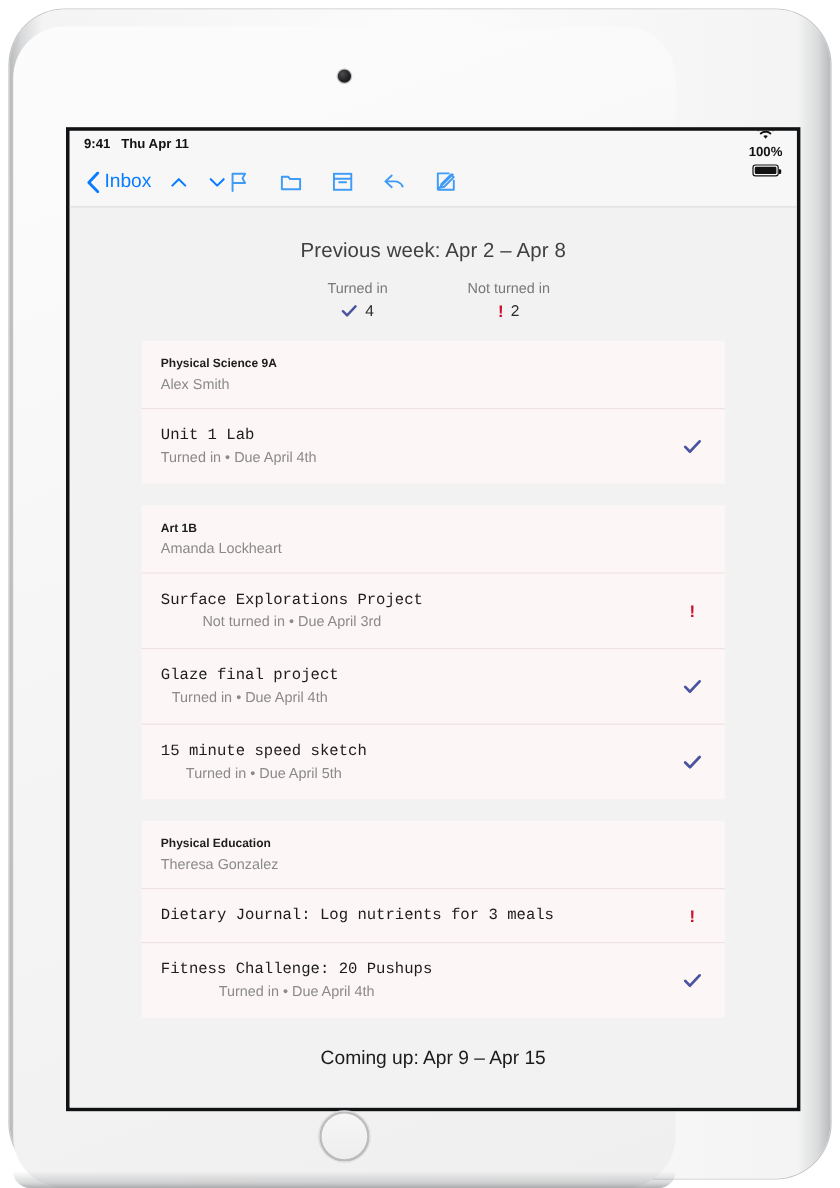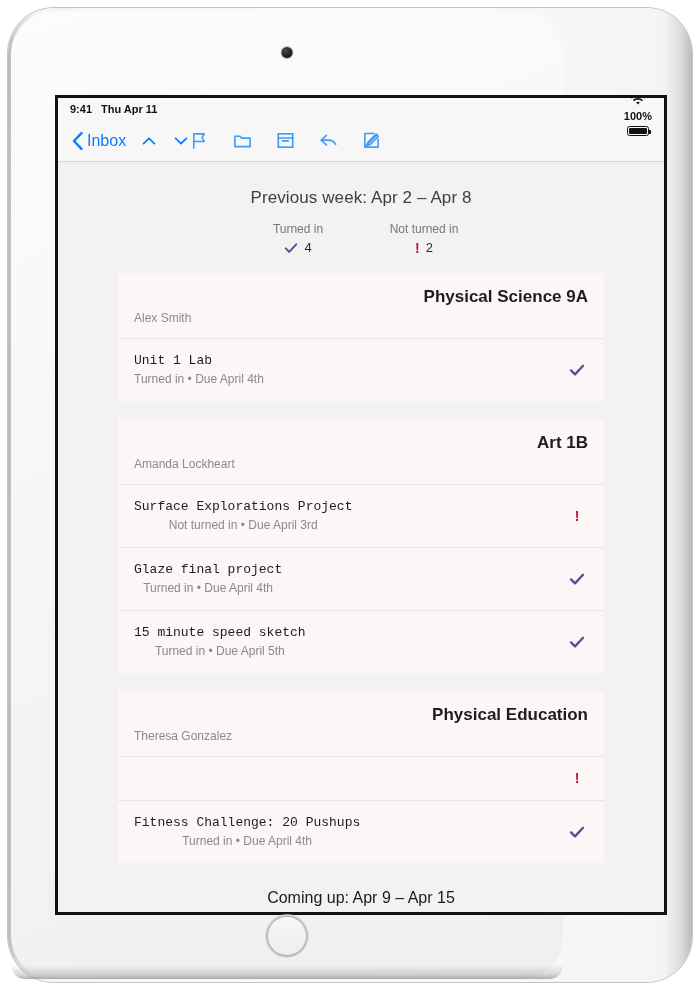--- a/index.html
+++ b/index.html
@@ -12,21 +12,21 @@
 
   
   #device-frame{
     position:absolute; left:8px; top:8px;
     width:684px; height:974px;
     border-radius:46px;
     background:linear-gradient(90deg,#b8babc 0%,#d9dadb 1.5%,#f4f4f4 4%,#fbfbfb 50%,#f4f4f4 96%,#d9dadb 98.5%,#b8babc 100%);
     box-shadow:0 0 0 1px #c3c4c6;
   }
   #device-body{
-    position:absolute; left:3px; top:3px;
+    position:absolute; left:3px; top:14px;
     width:552px; height:968px;
     border-radius:43px;
     background:linear-gradient(160deg,#fcfcfc 0%,#f6f6f6 45%,#efefef 100%);
   }
   #device-body::after{
     content:""; position:absolute; left:0; right:0; bottom:0; height:14px;
     border-radius:0 0 43px 43px;
     background:linear-gradient(180deg,rgba(255,255,255,0) 0%,rgba(150,152,155,.38) 70%,rgba(110,112,115,.55) 100%);
   }
   #front-camera{
@@ -94,21 +94,21 @@
   .stat{ text-align:center; min-width:96px; }
   .stat-label{ font-size:12px; color:#787878; }
   .stat-value{ margin-top:4px; font-size:13px; color:#2b2b2b;
                display:flex; align-items:center; justify-content:center; gap:6px; }
   .check-ico{ width:14px; height:14px; color:#4b53a0; }
   .bang{ color:#c8102e; font-weight:bold; font-size:14px; line-height:1; }
 
   #class-list{ margin-top:16px; padding:0 60px; }
   .class-card{ background:#fdf6f6; margin-bottom:18px; }
   .class-head{ padding:14px 16px 13px; }
-  .class-name{ font-size:17px; font-weight:bold; color:#1d1d1d;text-align:right; }
+  .class-name{ font-size:10px; font-weight:bold; color:#1d1d1d; }
   .class-teacher{ font-size:12px; color:#8a8a8a; margin-top:4px; }
   .divider{ height:1px; background:#eee3e3; }
   .assignment{
     display:flex; align-items:center; justify-content:space-between;
     padding:14px 16px 15px; cursor:pointer;
   }
   .a-title{ font-size:13px; color:#1d1d1d;font-family:Liberation Mono, monospace; }
   .a-meta{ font-size:12px; color:#8a8a8a; margin-top:4px;text-align:center; }
   .a-status{ width:22px; display:flex; justify-content:center; }
   .a-status .check-ico{ width:16px; height:16px; }
@@ -297,20 +297,21 @@
 
           <div class="class-card">
             <div class="class-head">
               <div class="class-name">Physical Education</div>
               <div class="class-teacher">Theresa Gonzalez</div>
             </div>
             <div class="divider"></div>
 
             <div class="assignment">
               <div>
+                <div class="a-title">Dietary Journal: Log nutrients for 3 meals</div>
               </div>
               <div class="a-status">
                 <span class="bang">!</span>
               </div>
             </div>
             <div class="divider"></div>
 
             <div class="assignment">
               <div>
                 <div class="a-title">Fitness Challenge: 20 Pushups</div>

